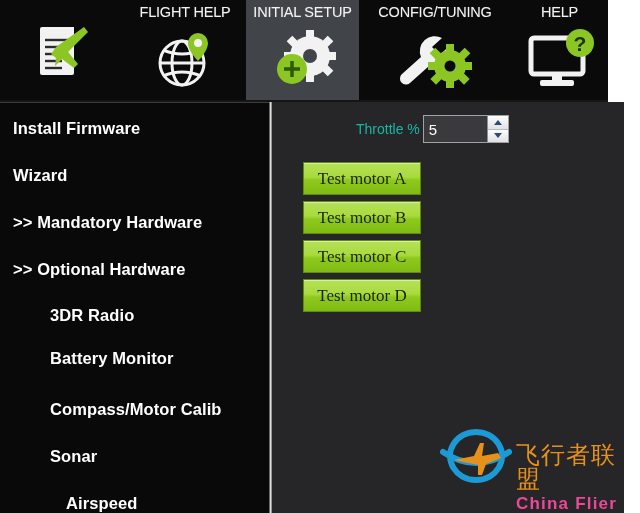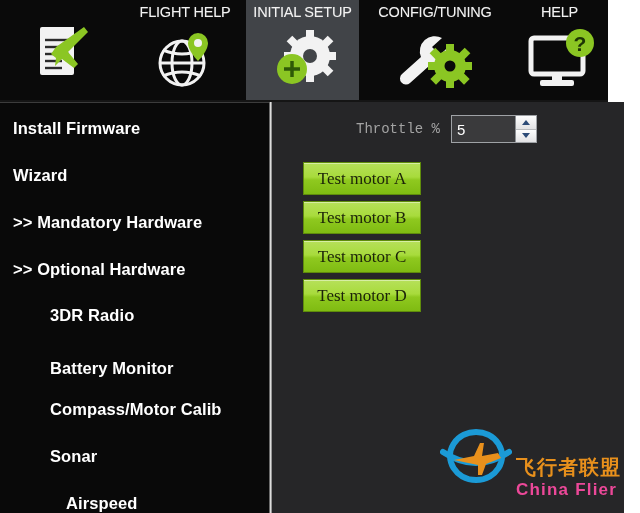--- a/index.html
+++ b/index.html
@@ -125,24 +125,24 @@
   }
 
   
   #throttle-row {
     position: absolute;
     left: 84px; top: 13px;
     display: flex;
     align-items: center;
   }
   #throttle-label {
-    color: #a3a3a3;
+    color: #14b8a6;
     font-size: 14px;
-    font-family: Liberation Mono, monospace;
-    margin-right: 11px;
+    font-family: Liberation Sans, sans-serif;
+    margin-right: 3px;
     white-space: nowrap;
   }
   #throttle-spinner {
     display: flex;
     align-items: stretch;
     width: 86px;
     height: 28px;
     background: #3a3a3c;
     border: 1px solid #9fa2a6;
     box-sizing: border-box;
@@ -219,22 +219,22 @@
   }
   #wm-mark { width: 72px; height: 62px; flex: none; }
   #wm-text {
     margin-left: 4px;
     display: flex;
     flex-direction: column;
     line-height: 1;
   }
   #wm-cn {
     color: #e8901c;
-    font-size: 20px;
-    font-weight: bold;
+    font-size: 24px;
+    font-weight: normal;
     font-family: "DejaVu Sans", sans-serif;
     letter-spacing: 1px;
     margin-top: 40px;
   }
   #wm-en {
     color: #ec4899;
     font-size: 17px;
     font-weight: bold;
     font-family: "Liberation Sans", sans-serif;
     letter-spacing: 1.2px;
@@ -346,21 +346,21 @@
   </div>
 
   <div id="body-area">
 
     <div id="sidebar">
       <div class="side-item lvl0" style="top:16px;">Install Firmware</div>
       <div class="side-item lvl0" style="top:63px;">Wizard</div>
       <div class="side-item lvl0" style="top:110px;">&gt;&gt; Mandatory Hardware</div>
       <div class="side-item lvl0" style="top:157px;">&gt;&gt; Optional Hardware</div>
       <div class="side-item lvl1" style="top:203px;">3DR Radio</div>
-      <div class="side-item lvl1" style="top:256px;">Battery Monitor</div>
+      <div class="side-item lvl1" style="top:246px;">Battery Monitor</div>
       <div class="side-item lvl1" style="top:297px;">Compass/Motor Calib</div>
       <div class="side-item lvl1" style="top:344px;">Sonar</div>
       <div class="side-item lvl1" style="top:391px;margin-left:16px;">Airspeed</div>
     </div>
 
     <div id="splitter"></div>
 
     <div id="content">
 
       <div id="throttle-row">

